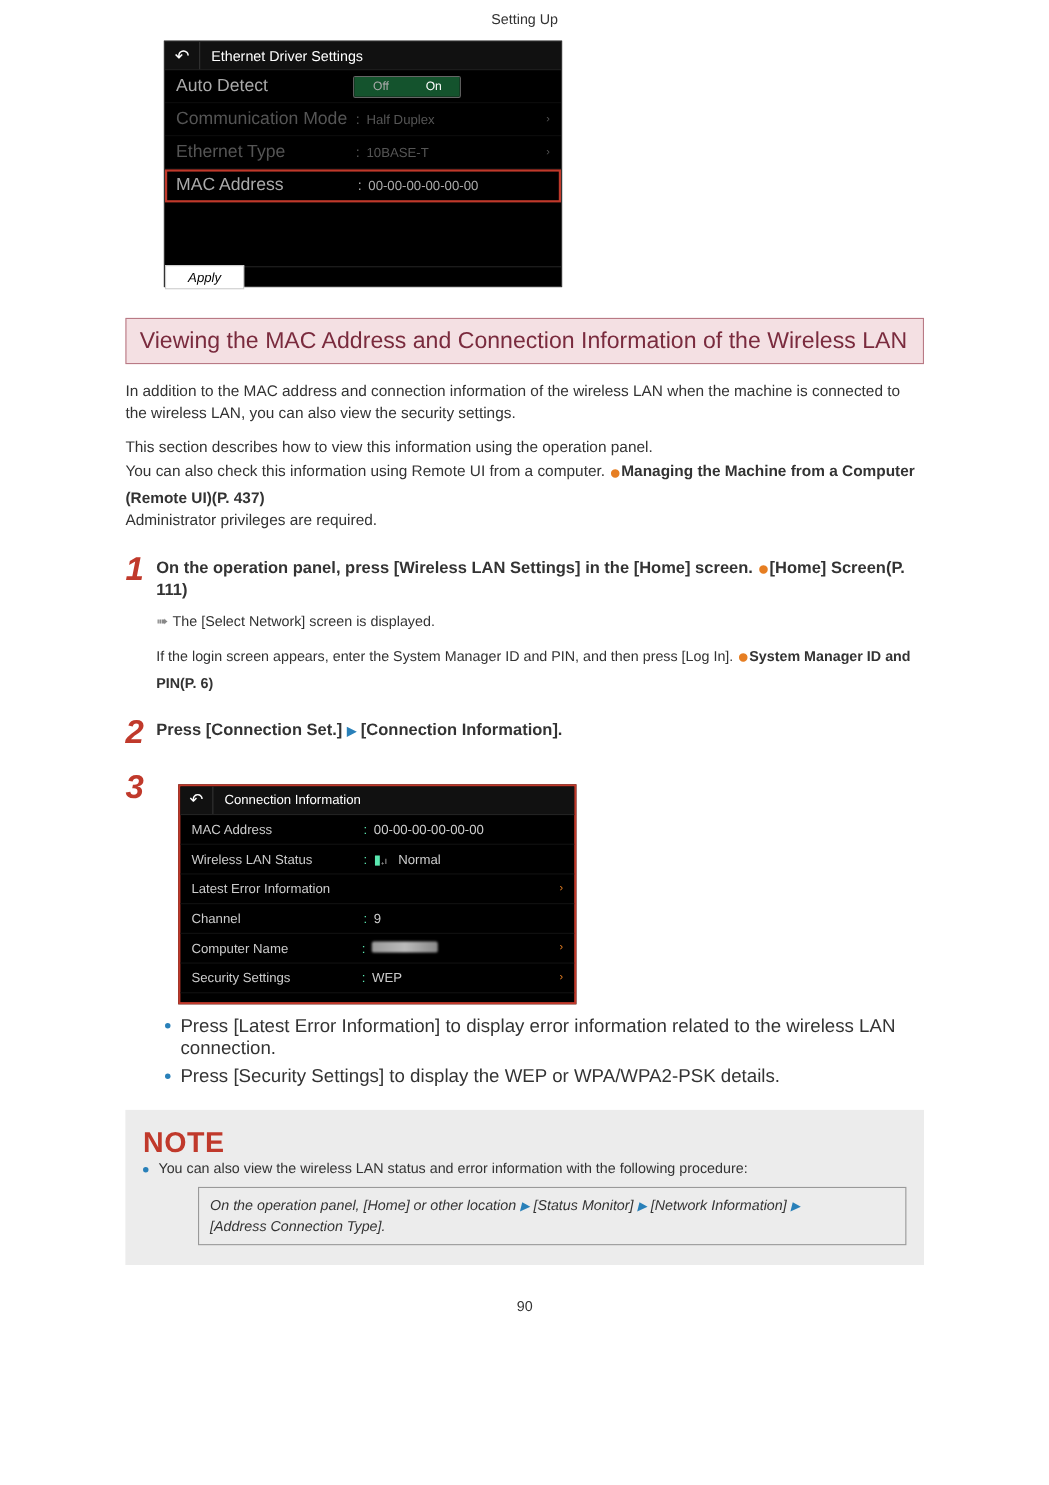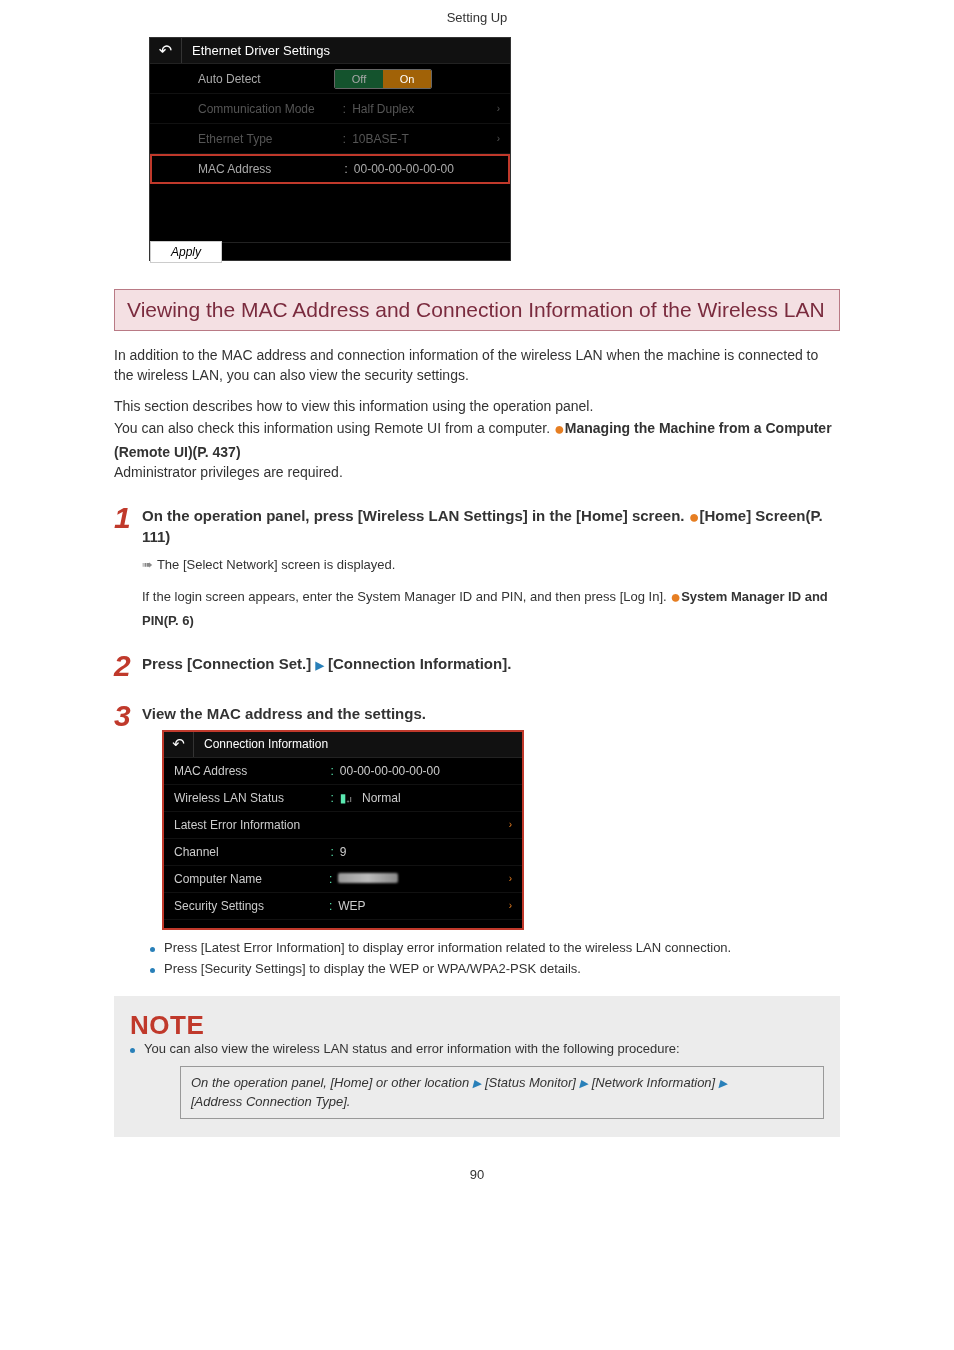--- a/index.html
+++ b/index.html
@@ -31,32 +31,32 @@
   .panel-back {
     width: 32px; display:flex; align-items:center; justify-content:center;
     border-right: 1px solid #333; height:100%;
     color:#fff; font-size:16px;
   }
   .panel-title { padding-left: 10px; color: #fff; font-size: 13px; }
   .panel-row {
     display:flex; align-items:center; height:30px;
     padding: 0 10px; background:#000; border-bottom:1px solid #111;
   }
-  .panel-row .lbl { flex:1; color:#aaa; font-size:12px;margin-left:38px; }
+  .panel-row .lbl { flex:1; color:#aaa; font-size:16px; }
   .panel-row .colon { color:#aaa; margin-right:6px; }
   .panel-row .val { color:#aaa; font-size:12px; flex:1; }
   .panel-row.dim .lbl, .panel-row.dim .val, .panel-row.dim .colon { color:#555; }
   .panel-row .chev { color:#555; font-size:10px; }
   .panel-row.hl { outline: 2px solid #c0392b; outline-offset:-2px; }
   .toggle-group { display:flex; border:1px solid #666; border-radius:2px; overflow:hidden; }
   .toggle-btn {
     width:48px; height:18px; font-size:11px; display:flex;
     align-items:center; justify-content:center; background:#14532d; color:#aaa;
   }
-  .toggle-btn.on { background:#a16207; color:#fff; }
+  .toggle-btn.on { background:#14532d; color:#fff; }
   .panel-spacer { height:58px; background:#000; }
   .panel-footer {
     display:flex; justify-content:flex-start; align-items:center;
     height:18px; background:#000; border-top:1px solid #222;
     padding-right:10px;
     font-style:italic;
   }
   .panel-footer .applybtn {
     background:#fff; color:#000; width:72px; height:22px;
     font-size:12px; display:flex; align-items:center; justify-content:center;
@@ -103,21 +103,21 @@
   .stepnum {
     font-size:30px; font-weight:bold; color:#c0392b;
     font-style:italic; width:28px; flex-shrink:0; line-height:1;
   }
   .stepbody { flex:1; padding-top:4px; }
   .steptitle { font-weight:bold; font-size:15px; }
   .stepdesc { margin-top:10px; font-size:13px; line-height:1.5; }
   .arrow-prefix { color:#888; padding-right:4px; }
   .blue-tri { color:#2980b9; font-size:11px; }
   .bullets { margin:10px 0 0 36px; }
-  .bullets li { list-style:none; position:relative; padding-left:14px; margin-bottom:6px; font-size:13px; }
+  .bullets li { list-style:none; position:relative; padding-left:14px; margin-bottom:6px; font-size:17px; }
   .bullets li::before {
     content:''; position:absolute; left:0; top:7px;
     width:5px; height:5px; background:#2980b9; border-radius:50%;
   }
 
   .note-block {
     background:#ececec; margin:20px 0 0 0; padding:14px 16px 18px 16px;
   }
   .note-title { color:#c0392b; font-size:26px; font-weight:bold; letter-spacing:0.5px; }
   .note-sub { color:#c67a1a; font-weight:bold; font-size:15px; margin:10px 0 8px 0; }
@@ -203,21 +203,20 @@
     <div class="stepbody">
       <div class="steptitle">
         <span>Press [Connection Set.] </span><span class="blue-tri">▶</span><span> [Connection Information].</span>
       </div>
     </div>
   </div>
 
   <div class="step">
     <div class="stepnum">3</div>
     <div class="stepbody">
-      <div class="steptitle">View the MAC address and the settings.</div>
 
       <div class="panel2">
         <div class="panel2-titlebar">
           <div class="panel2-back">↶</div>
           <div class="panel2-title">Connection Information</div>
         </div>
         <div class="panel2-row">
           <span class="lbl">MAC Address</span>
           <span class="colon">:</span>
           <span class="val">00-00-00-00-00-00</span>

